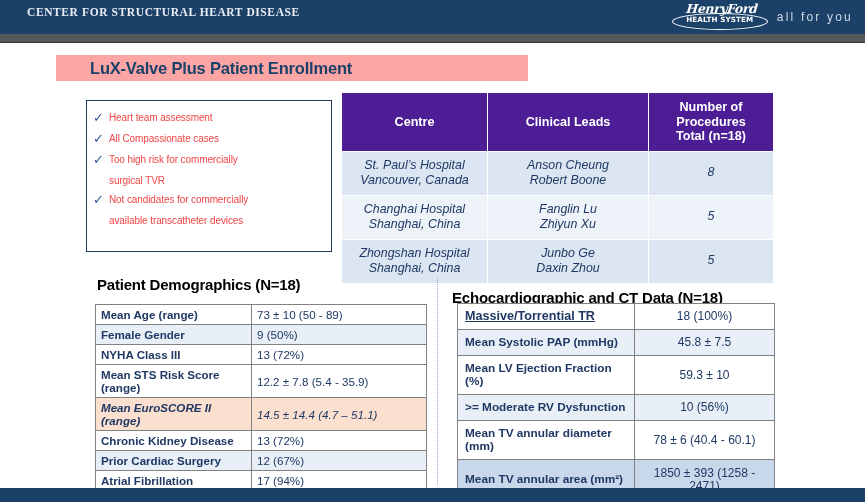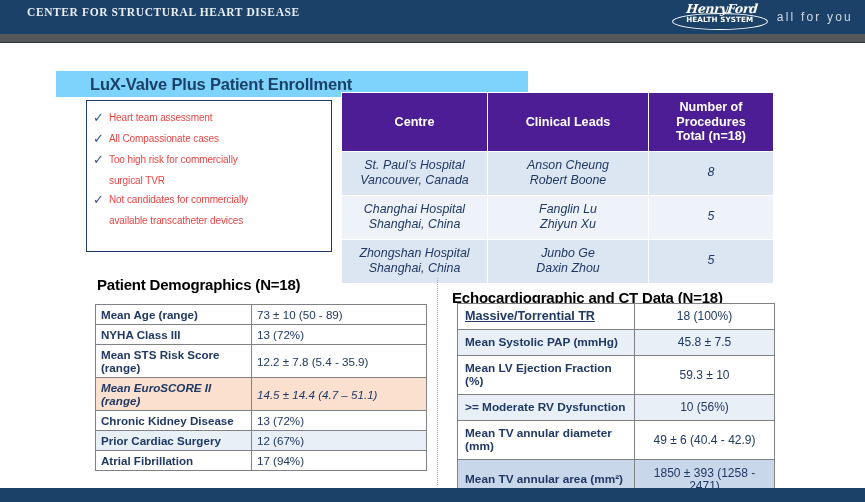--- a/index.html
+++ b/index.html
@@ -77,22 +77,21 @@
     position: absolute; left: 0; top: 34px;
     width: 865px; height: 9px;
     background: #55585a;
     border-bottom: 1.5px solid #2e3133;
   }
 
   
   .title-bar {
     position: absolute; left: 56px; top: 55px;
     width: 472px; height: 26px;
-    background: #7dd3fc;
-    margin-top: 16px;
+    background: #fca5a5;
   }
   .title-bar span {
     position: absolute; left: 34px; top: 4px;
     color: #1b4168;
     font-size: 16.5px;
     font-weight: bold;
     letter-spacing: -0.2px;
   }
 
   
@@ -316,20 +315,24 @@
 
   <div class="sec-head left">Patient Demographics (N=18)</div>
   <div class="sec-head right">Echocardiographic and CT Data (N=18)</div>
 
   <table class="data-table demo-table">
     <tbody id="demo-body">
         <tr class="bg-white">
           <td class="k c1">Mean Age (range)</td>
           <td class="v c2">73 ± 10 (50 - 89)</td>
         </tr>
+        <tr class="bg-blue">
+          <td class="k c1">Female Gender</td>
+          <td class="v c2">9 (50%)</td>
+        </tr>
         <tr class="bg-white">
           <td class="k c1">NYHA Class III</td>
           <td class="v c2">13 (72%)</td>
         </tr>
         <tr class="bg-white">
           <td class="k c1">Mean STS Risk Score (range)</td>
           <td class="v c2">12.2 ± 7.8 (5.4 - 35.9)</td>
         </tr>
         <tr class="bg-peach">
           <td class="k c1">Mean EuroSCORE II (range)</td>
@@ -363,21 +366,21 @@
         <tr class="bg-white">
           <td class="k c1">Mean LV Ejection Fraction (%)</td>
           <td class="v c2">59.3 ± 10</td>
         </tr>
         <tr class="bg-blue">
           <td class="k c1">&gt;= Moderate RV Dysfunction</td>
           <td class="v c2">10 (56%)</td>
         </tr>
         <tr class="bg-white">
           <td class="k c1">Mean TV annular diameter (mm)</td>
-          <td class="v c2">49 ± 6 (40.4 - 42.9)</td>
+          <td class="v c2">78 ± 6 (40.4 - 60.1)</td>
         </tr>
         <tr class="bg-dark tall">
           <td class="k c1">Mean TV annular area (mm²)</td>
           <td class="v c2">1850 ± 393 (1258 - 2471)</td>
         </tr>
       </tbody>
   </table>
 
   <div class="footer-band"></div>
 </div>

